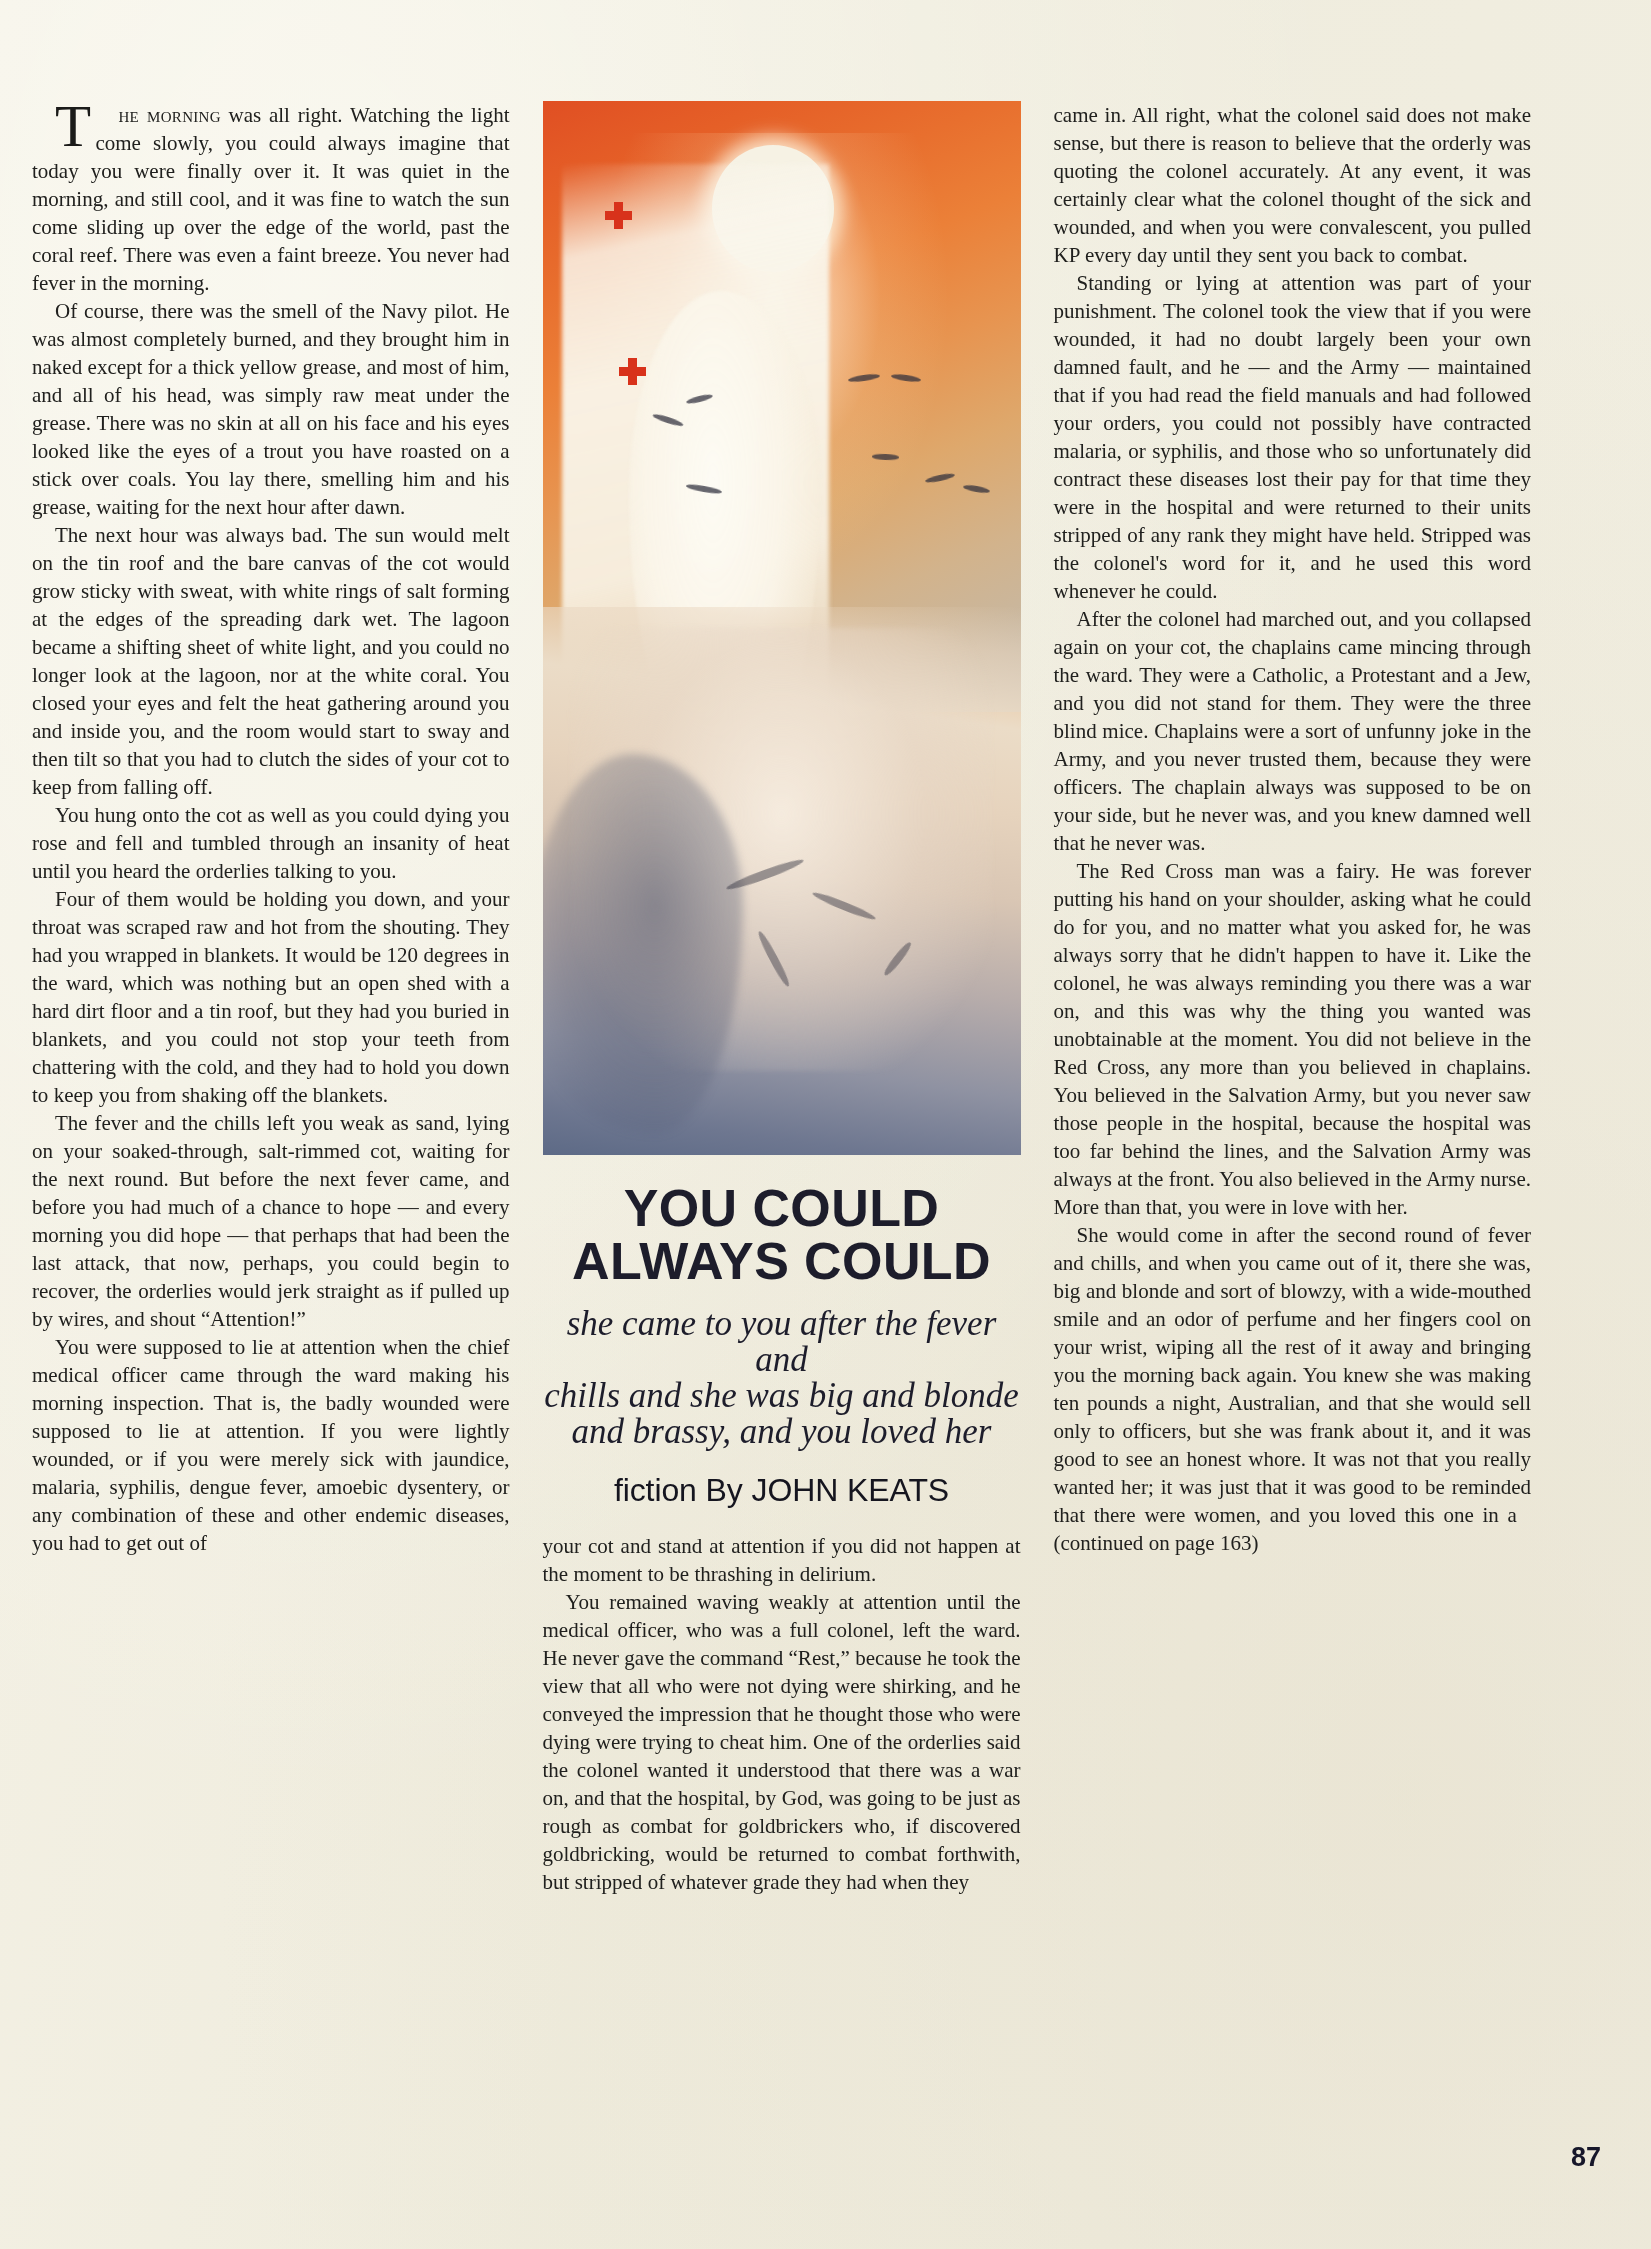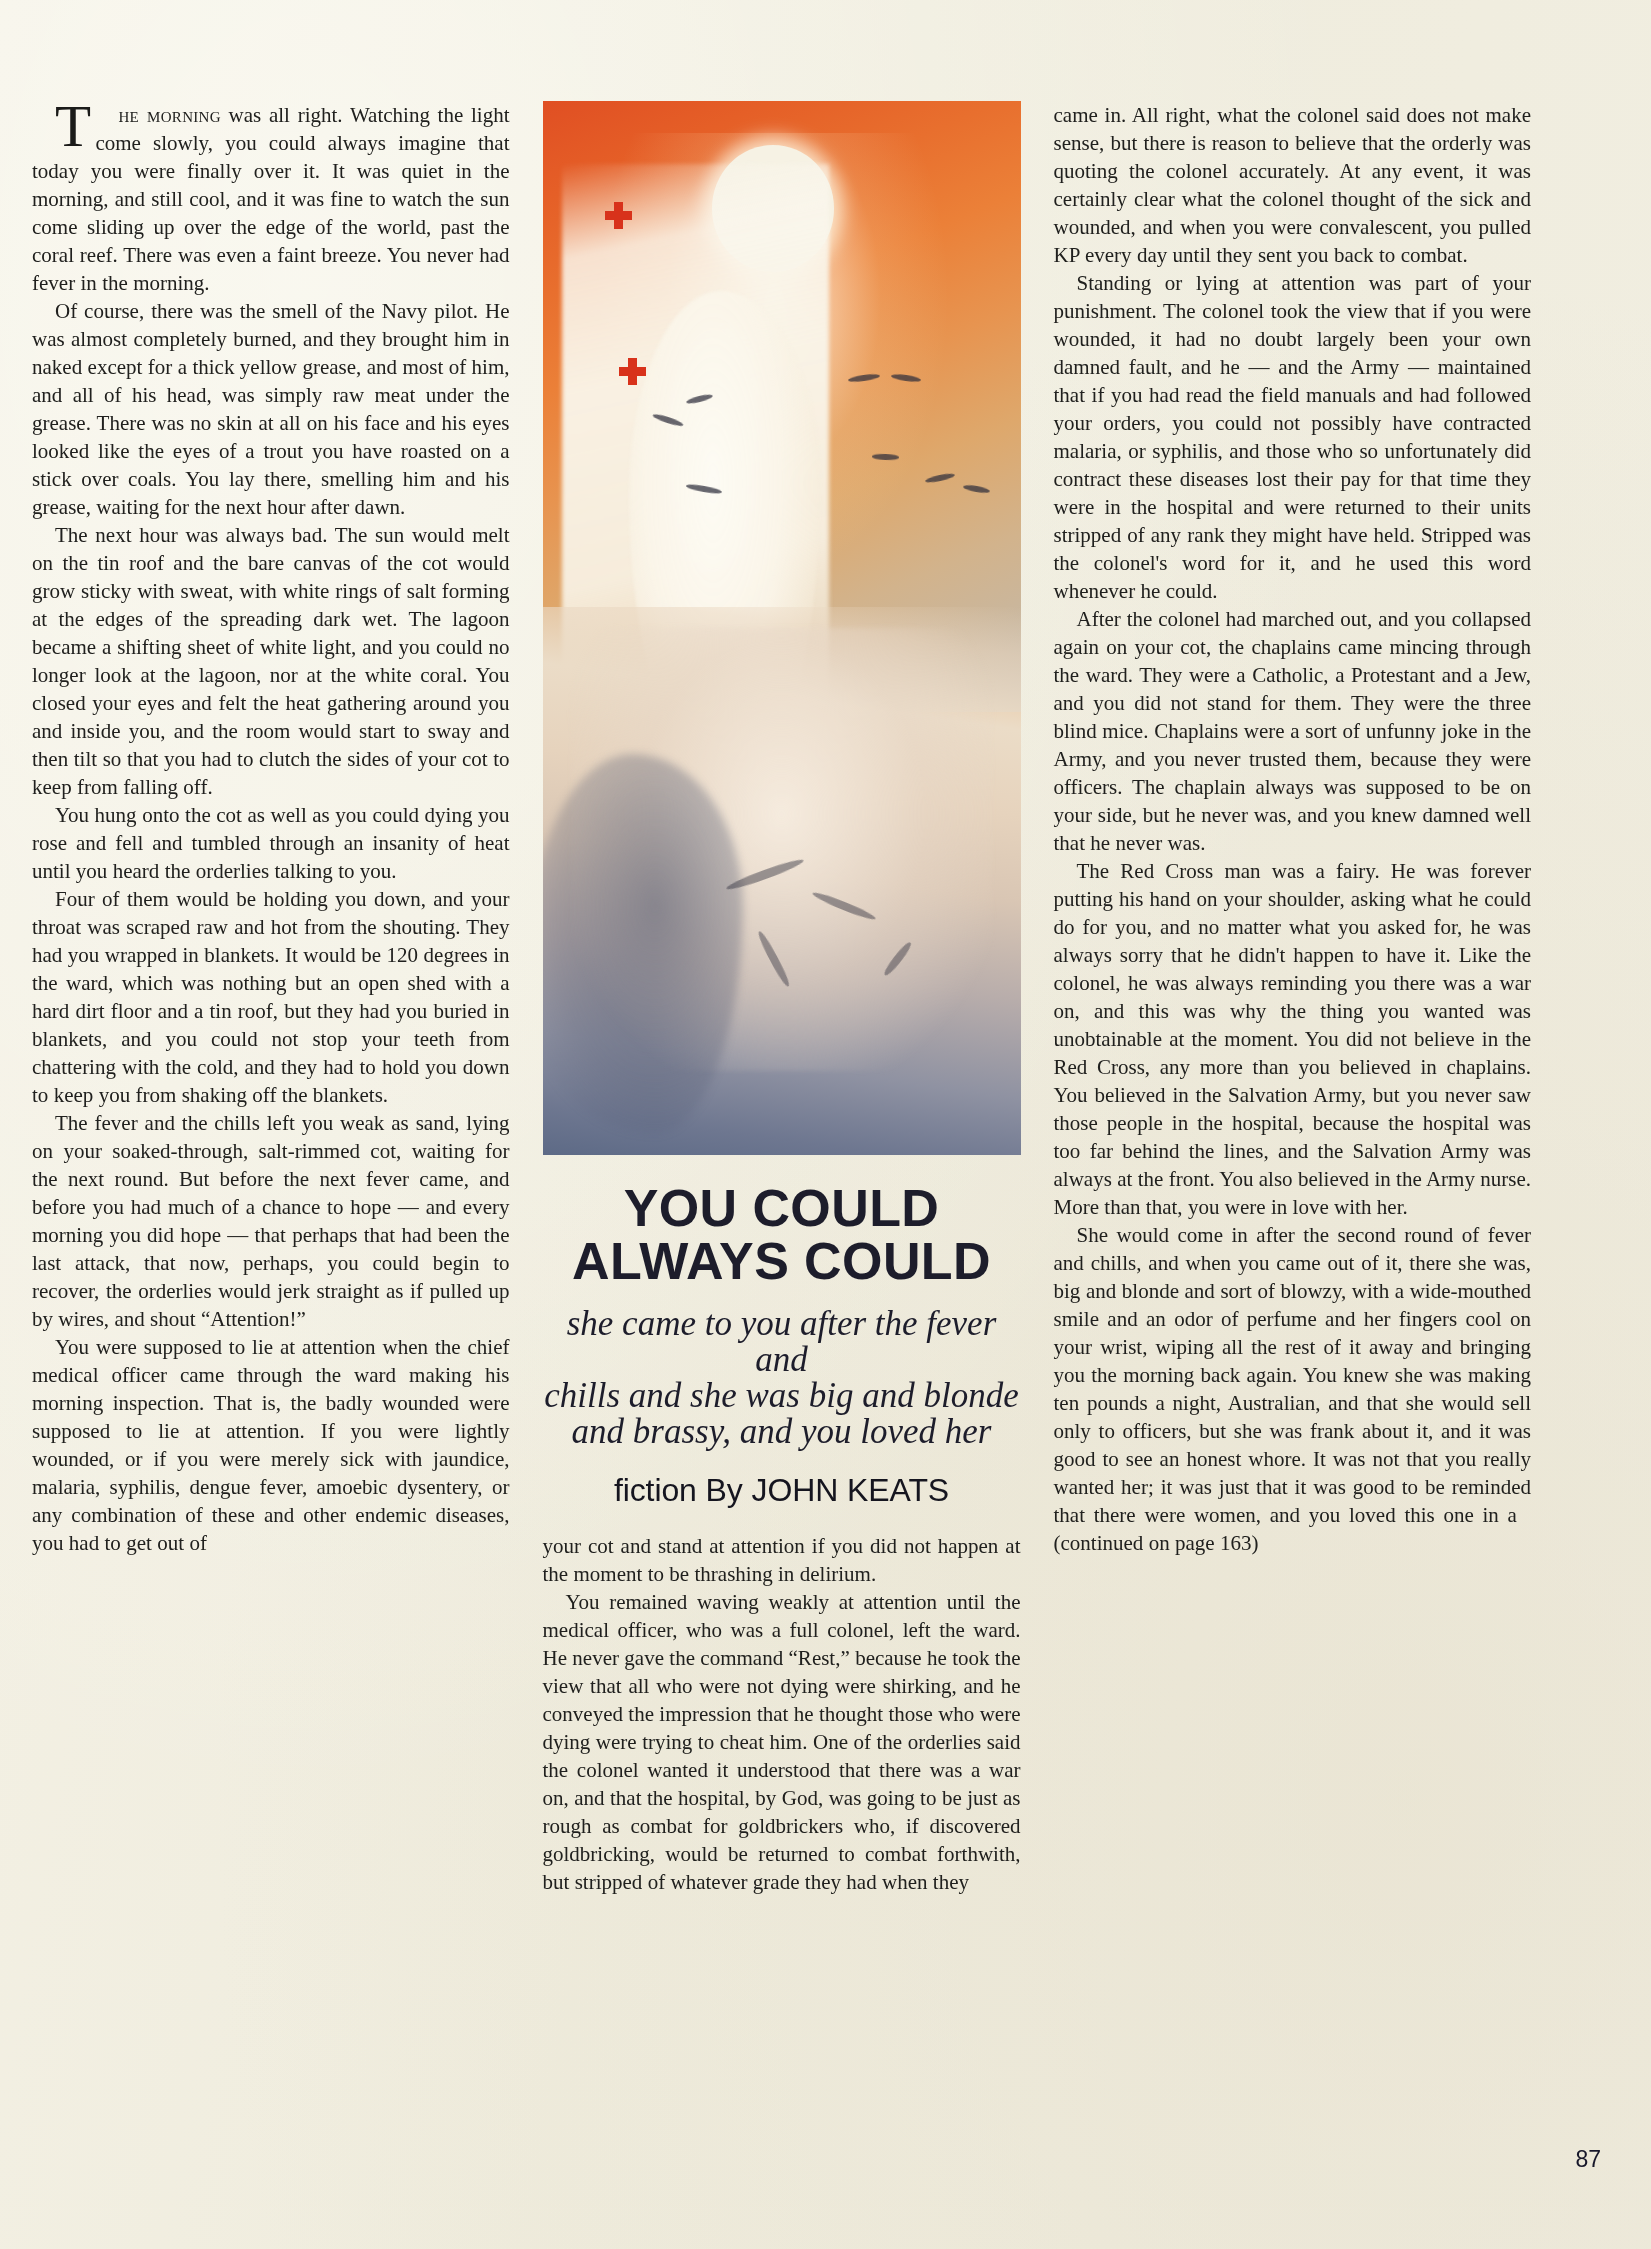--- a/index.html
+++ b/index.html
@@ -208,22 +208,22 @@
 
   .continued {
     white-space: nowrap;
   }
 
   .folio {
     position: absolute;
     right: 51px;
     bottom: 77px;
     font-family: "Liberation Sans", sans-serif;
-    font-weight: normal;
-    font-size: 23px;
+    font-weight: bold;
+    font-size: 27px;
     color: #17172a;
   }
 </style>
 </head>
 <body>
 
 <div class="paper-texture"></div>
 
 <div class="page">
 

